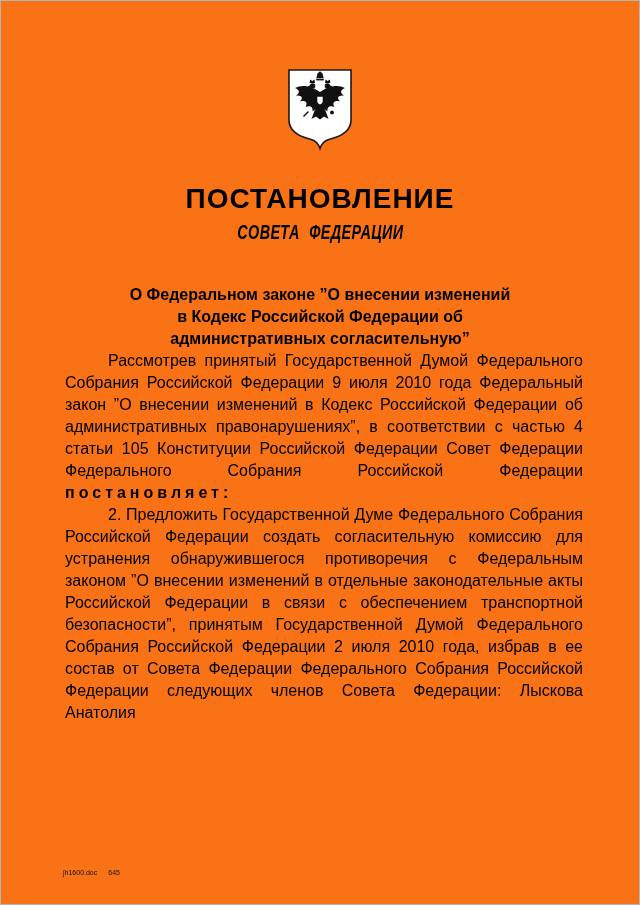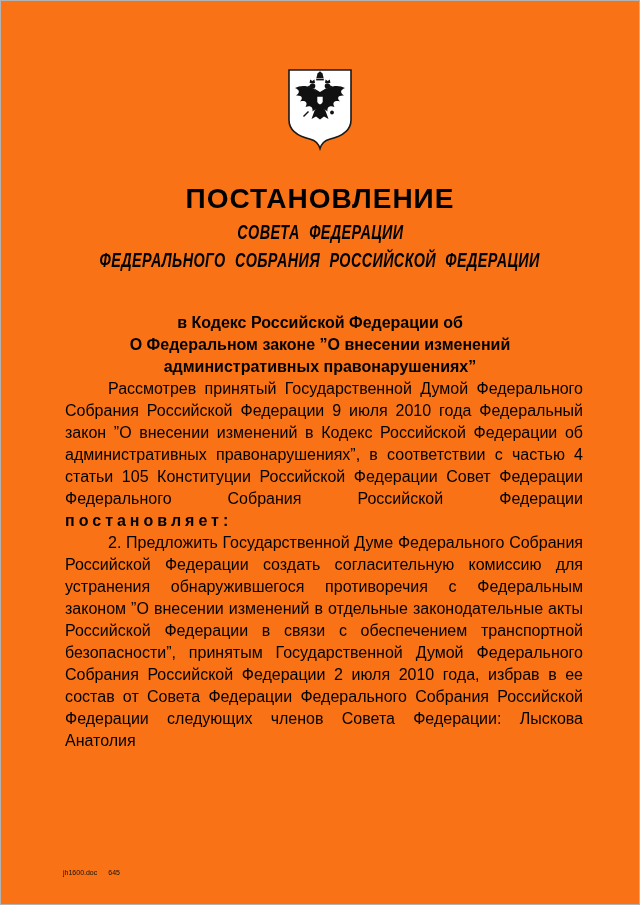--- a/index.html
+++ b/index.html
@@ -108,28 +108,25 @@
 
       <path d="M31.3,28.8 h5.4 v4.6 q0,2.1 -2.7,3.1 q-2.7,-1 -2.7,-3.1 Z" fill="#ffffff"></path>
     </svg>
   </div>
 
   <div class="doc-title">ПОСТАНОВЛЕНИЕ</div>
 
   <div class="doc-subtitle first">
     <span class="cond">СОВЕТА ФЕДЕРАЦИИ</span>
   </div>
-  <div class="doc-subtitle">
-    <span class="cond">ФЕДЕРАЛЬНОГО СОБРАНИЯ РОССИЙСКОЙ ФЕДЕРАЦИИ</span>
-  </div>
 
   <div class="subject">
+    <div>О Федеральном законе ”О внесении изменений</div>
     <div>в Кодекс Российской Федерации об</div>
-    <div>О Федеральном законе ”О внесении изменений</div>
-    <div>административных правонарушениях”</div>
+    <div>административных согласительную”</div>
   </div>
 
   <div class="body-text">
     <p><span>Рассмотрев принятый Государственной Думой Федерального Собрания Российской Федерации 9 июля 2010 года Федеральный закон ”О внесении изменений в Кодекс Российской Федерации об административных правонарушениях”, в соответствии с частью 4 статьи 105 Конституции Российской Федерации Совет Федерации Федерального Собрания Российской Федерации</span> <span class="resolve">постановляет:</span></p>
     <p class="cut-off">2. Предложить Государственной Думе Федерального Собрания Российской Федерации создать согласительную комиссию для устранения обнаружившегося противоречия с Федеральным законом ”О внесении изменений в отдельные законодательные акты Российской Федерации в связи с обеспечением транспортной безопасности”, принятым Государственной Думой Федерального Собрания Российской Федерации 2 июля 2010 года, избрав в ее состав от Совета Федерации Федерального Собрания Российской Федерации следующих членов Совета Федерации: Лыскова Анатолия</p>
   </div>
 
   <div class="footer">
     <span>jh1600.doc</span><span class="num">645</span>
   </div>

